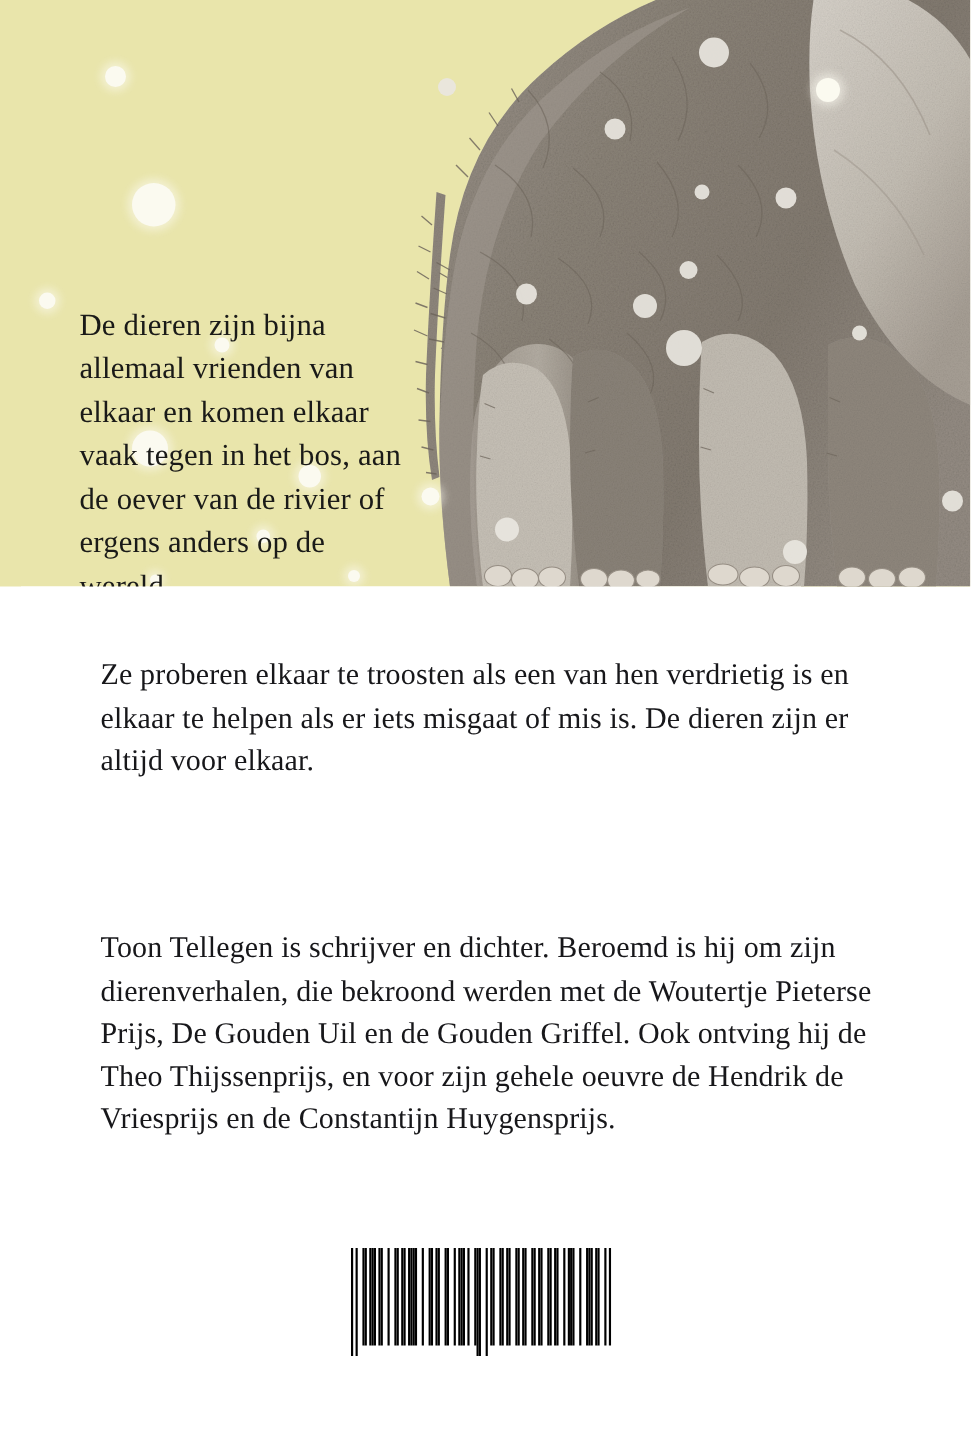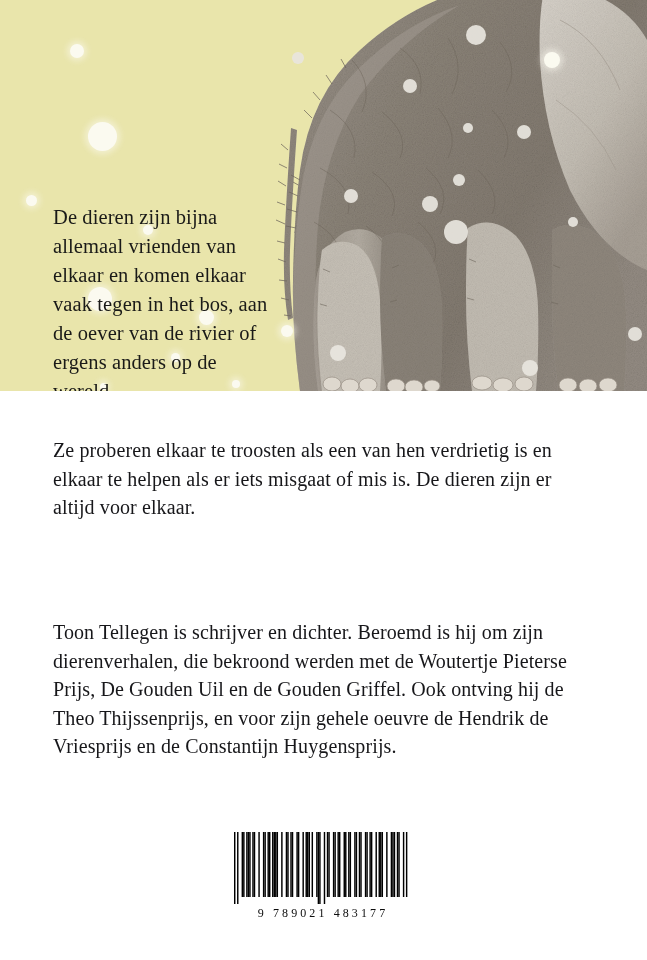--- a/index.html
+++ b/index.html
@@ -25,21 +25,21 @@
   .eleph svg{display:block;width:647px;height:391px;}
 
   
   .blurb{
     position:absolute;left:53px;top:203px;width:230px;
     font-size:20.5px;line-height:29px;color:#1a1a18;
     letter-spacing:.1px;z-index:5;
   }
 
   
-  .white-area{position:absolute;left:0;top:391px;width:520px;height:569px;background:#fff;}
+  .white-area{position:absolute;left:14px;top:391px;width:520px;height:569px;background:#fff;}
   .para{
     position:absolute;left:53px;width:524px;
     font-size:20px;line-height:28.5px;color:#17171a;
     letter-spacing:.1px;
   }
   .p1{top:25px;}
   .p2{top:119px;color:#76858f;font-weight:bold;}
   .p2 em{font-style:italic;}
   .p3{top:207px;}
 
@@ -305,16 +305,15 @@
         <rect x="147.573" y="0" width="1.445" height="65" fill="#000"></rect>
         <rect x="152.137" y="0" width="1.445" height="65" fill="#000"></rect>
         <rect x="156.701" y="0" width="1.445" height="65" fill="#000"></rect>
         <rect x="158.222" y="0" width="1.445" height="65" fill="#000"></rect>
         <rect x="159.744" y="0" width="1.445" height="65" fill="#000"></rect>
         <rect x="162.786" y="0" width="1.445" height="65" fill="#000"></rect>
         <rect x="164.308" y="0" width="1.445" height="65" fill="#000"></rect>
         <rect x="168.872" y="0" width="1.445" height="65" fill="#000"></rect>
         <rect x="171.915" y="0" width="1.445" height="65" fill="#000"></rect>
       </svg>
-    <div class="isbn">9 789021 483177</div>
   </div>
 
 </div>
 
 </body></html>

